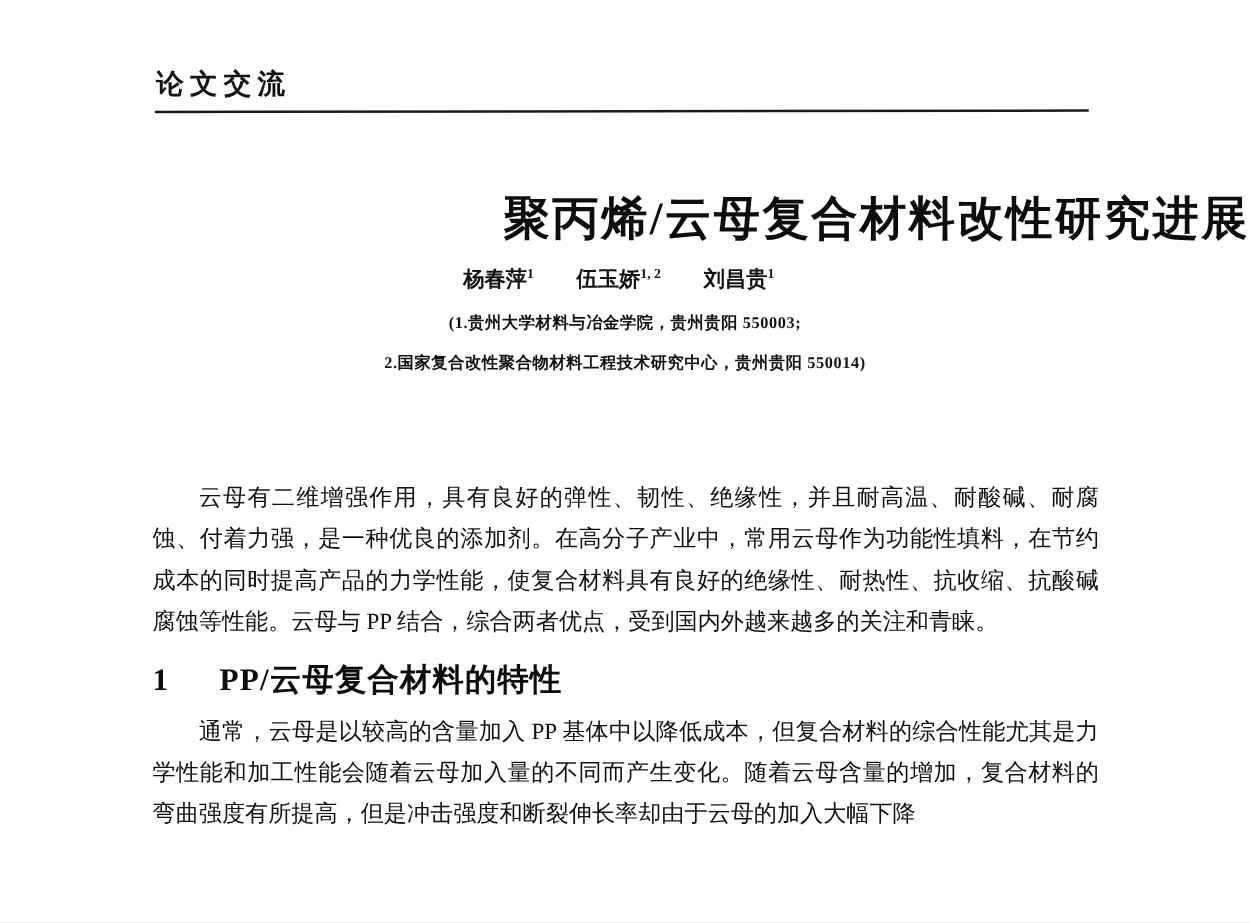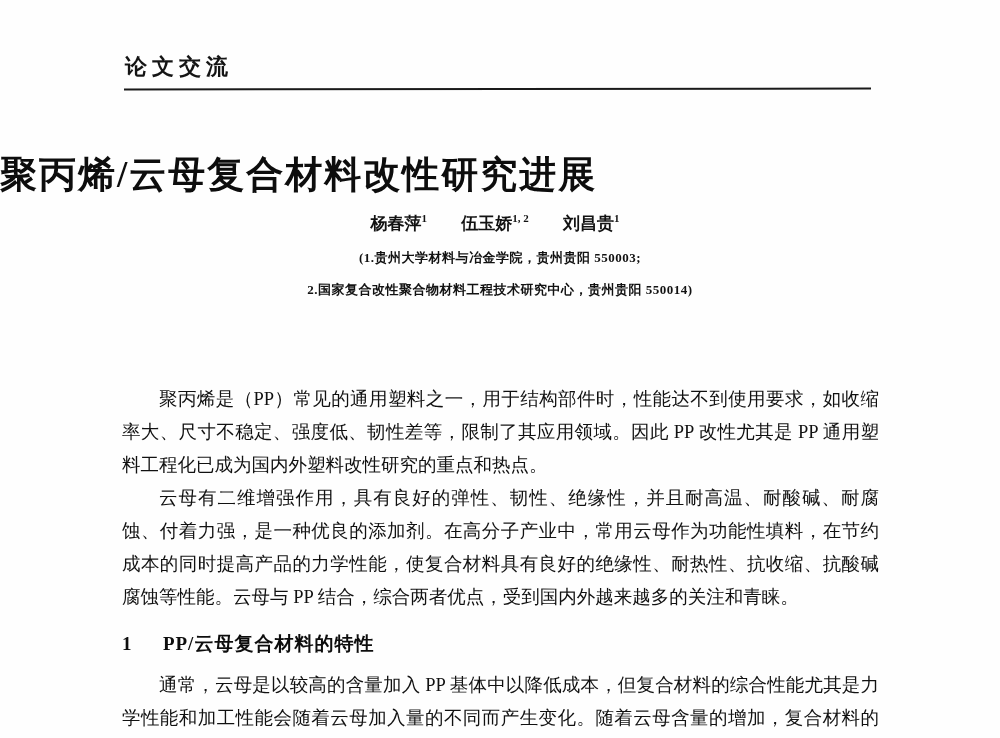--- a/index.html
+++ b/index.html
@@ -34,21 +34,21 @@
     height: 2px;
     background: #1a1a1a;
     transform: rotate(-0.08deg);
   }
   .article-title {
     position: absolute;
     left: 0;
     right: 0;
     top: 150px;
     margin: 0;
-    text-align: left;
+    text-align: right;
     font-size: 37px;
     font-weight: 700;
     letter-spacing: 2px;
     color: #0d0d0d;
   }
   .authors-line {
     position: absolute;
     left: 0;
     right: 10px;
     top: 212px;
@@ -85,21 +85,21 @@
     line-height: 33px;
     text-align: justify;
     color: #111;
   }
   .article-body p {
     margin: 0;
     text-indent: 2em;
   }
   .section-heading {
     margin: 13px 0 9px 0;
-    font-size: 19px;
+    font-size: 25px;
     font-weight: 700;
     text-indent: 0;
     letter-spacing: 1px;
     color: #0d0d0d;
   }
   .section-heading .section-number {
     margin-right: 1.6em;
   }
 </style>
 </head>
@@ -118,21 +118,20 @@
     <span class="author"><span>伍玉娇</span><sup>1, 2</sup></span>
     <span class="author"><span>刘昌贵</span><sup>1</sup></span>
   </div>
 
   <div class="affiliation-line affiliation-1">(1.贵州大学材料与冶金学院，贵州贵阳 550003;</div>
 
   <div class="affiliation-line affiliation-2">2.国家复合改性聚合物材料工程技术研究中心，贵州贵阳 550014)</div>
 
   <div class="article-body">
 
-    <p>聚丙烯是（PP）常见的通用塑料之一，用于结构部件时，性能达不到使用要求，如收缩率大、尺寸不稳定、强度低、韧性差等，限制了其应用领域。因此 PP 改性尤其是 PP 通用塑料工程化已成为国内外塑料改性研究的重点和热点。</p>
 
     <p>云母有二维增强作用，具有良好的弹性、韧性、绝缘性，并且耐高温、耐酸碱、耐腐蚀、付着力强，是一种优良的添加剂。在高分子产业中，常用云母作为功能性填料，在节约成本的同时提高产品的力学性能，使复合材料具有良好的绝缘性、耐热性、抗收缩、抗酸碱腐蚀等性能。云母与 PP 结合，综合两者优点，受到国内外越来越多的关注和青睐。</p>
 
     <h2 class="section-heading">
       <span class="section-number">1</span><span>PP/云母复合材料的特性</span>
     </h2>
 
     <p><span>通常，云母是以较高的含量加入 PP 基体中以降低成本，但复合材料的综合性能尤其是力学性能和加工性能会随着云母加入量的不同而产生变化。随着云母含量的增加，复合材料的弯曲强度有所提高，但是冲击强度和断裂伸长率却由于云母的加入大幅下降</span></p>
 
   </div>

